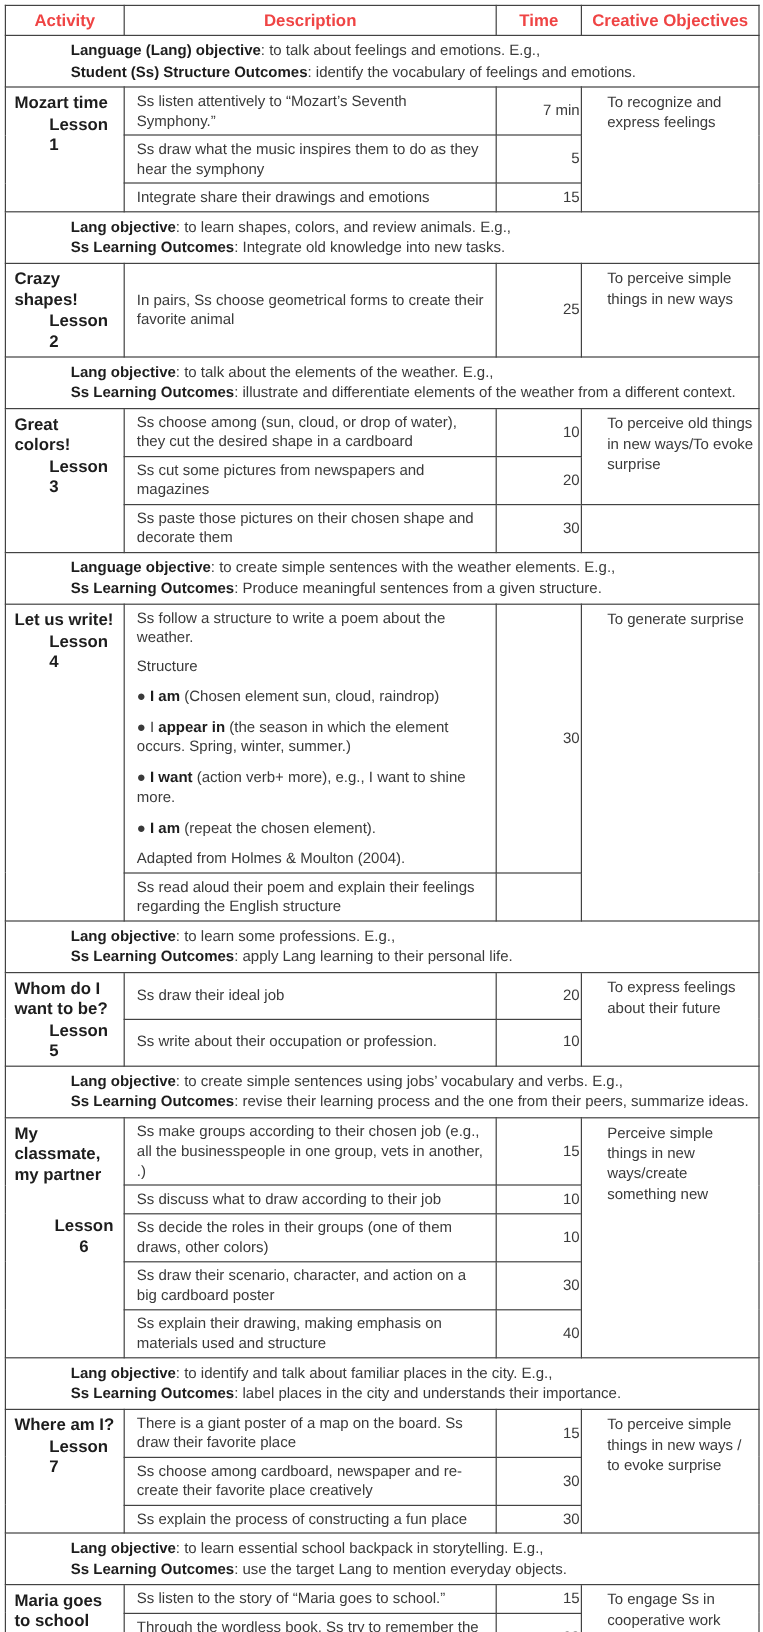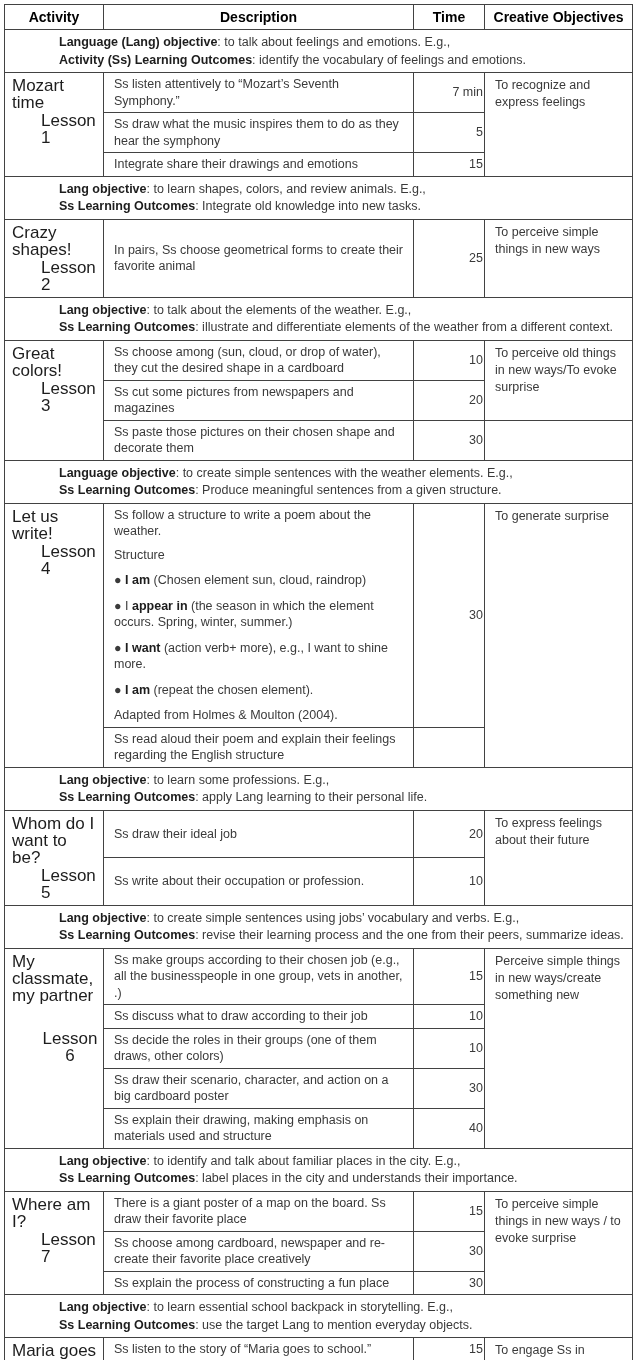--- a/index.html
+++ b/index.html
@@ -1,29 +1,29 @@
 <!DOCTYPE html>
 <html><head>
 <meta charset="utf-8">
 <style>
   html,body { margin:0; padding:0; background:#ffffff; }
   body { width:636px; font-family:"Liberation Sans", sans-serif; }
   table { border-collapse:collapse; table-layout:fixed; width:628px; margin:4px auto 0 4px; }
   th, td { border:1.5px solid #424242; box-sizing:border-box; }
-  th { color:#000000; font-size:14px; font-weight:bold; padding:4px 2px; text-align:center; background:#fff; }
+  th { color:#ef4444; font-size:14px; font-weight:bold; padding:4px 2px; text-align:center; background:#fff; }
   td { font-size:12.5px; color:#3a3a3a; line-height:16.5px; background:#fff; }
   td.obj { padding:3px 7px; }
   .objline { margin:1px 0;padding-left:47px; }
   b, .act, .objline b { color:#1d1d1d; }
-  .act { vertical-align:top; padding:4px 4px 4px 7px; font-weight:normal; line-height:17px; font-size:17px; }
+  .act { vertical-align:top; padding:4px 4px 4px 7px; font-weight:bold; line-height:17px; font-size:14px; }
   .lsn { margin-top:1px;padding-left:29px; }
   .lsn.gap { margin-top:26px;text-align:center; }
   .desc { padding:3px 10px; vertical-align:middle; }
   .time { text-align:right; vertical-align:middle; padding:2px 1px; }
-  .cre { vertical-align:top; padding:4px 4px 4px 10px; line-height:17px; }
+  .cre { vertical-align:top; padding:4px 4px 4px 21px; line-height:17px; }
   .poem p { margin:0 0 7px 0; }
   .poem p.blt { margin:9px 0; }
   .poem p.ftr { margin:2px 0 0 0; }
 </style>
 </head>
 <body>
 
 <table>
   <colgroup>
     <col style="width:99px">
@@ -37,21 +37,21 @@
       <th>Description</th>
       <th>Time</th>
       <th>Creative Objectives</th>
     </tr>
   </thead>
   <tbody>
 
     <tr>
       <td class="obj" colspan="4">
         <div class="objline"><b>Language (Lang) objective</b><span>: to talk about feelings and emotions. E.g.,</span></div>
-        <div class="objline"><b>Activity (Ss) Learning Outcomes</b><span>: identify the vocabulary of feelings and emotions.</span></div>
+        <div class="objline"><b>Student (Ss) Structure Outcomes</b><span>: identify the vocabulary of feelings and emotions.</span></div>
       </td>
     </tr>
     <tr>
       <td class="act" rowspan="3">
         <div>Mozart time</div>
         <div class="lsn">Lesson 1</div>
       </td>
       <td class="desc">Ss listen attentively to “Mozart’s Seventh Symphony.”</td>
       <td class="time">7 min</td>
       <td class="cre" rowspan="3">To recognize and express feelings</td>

